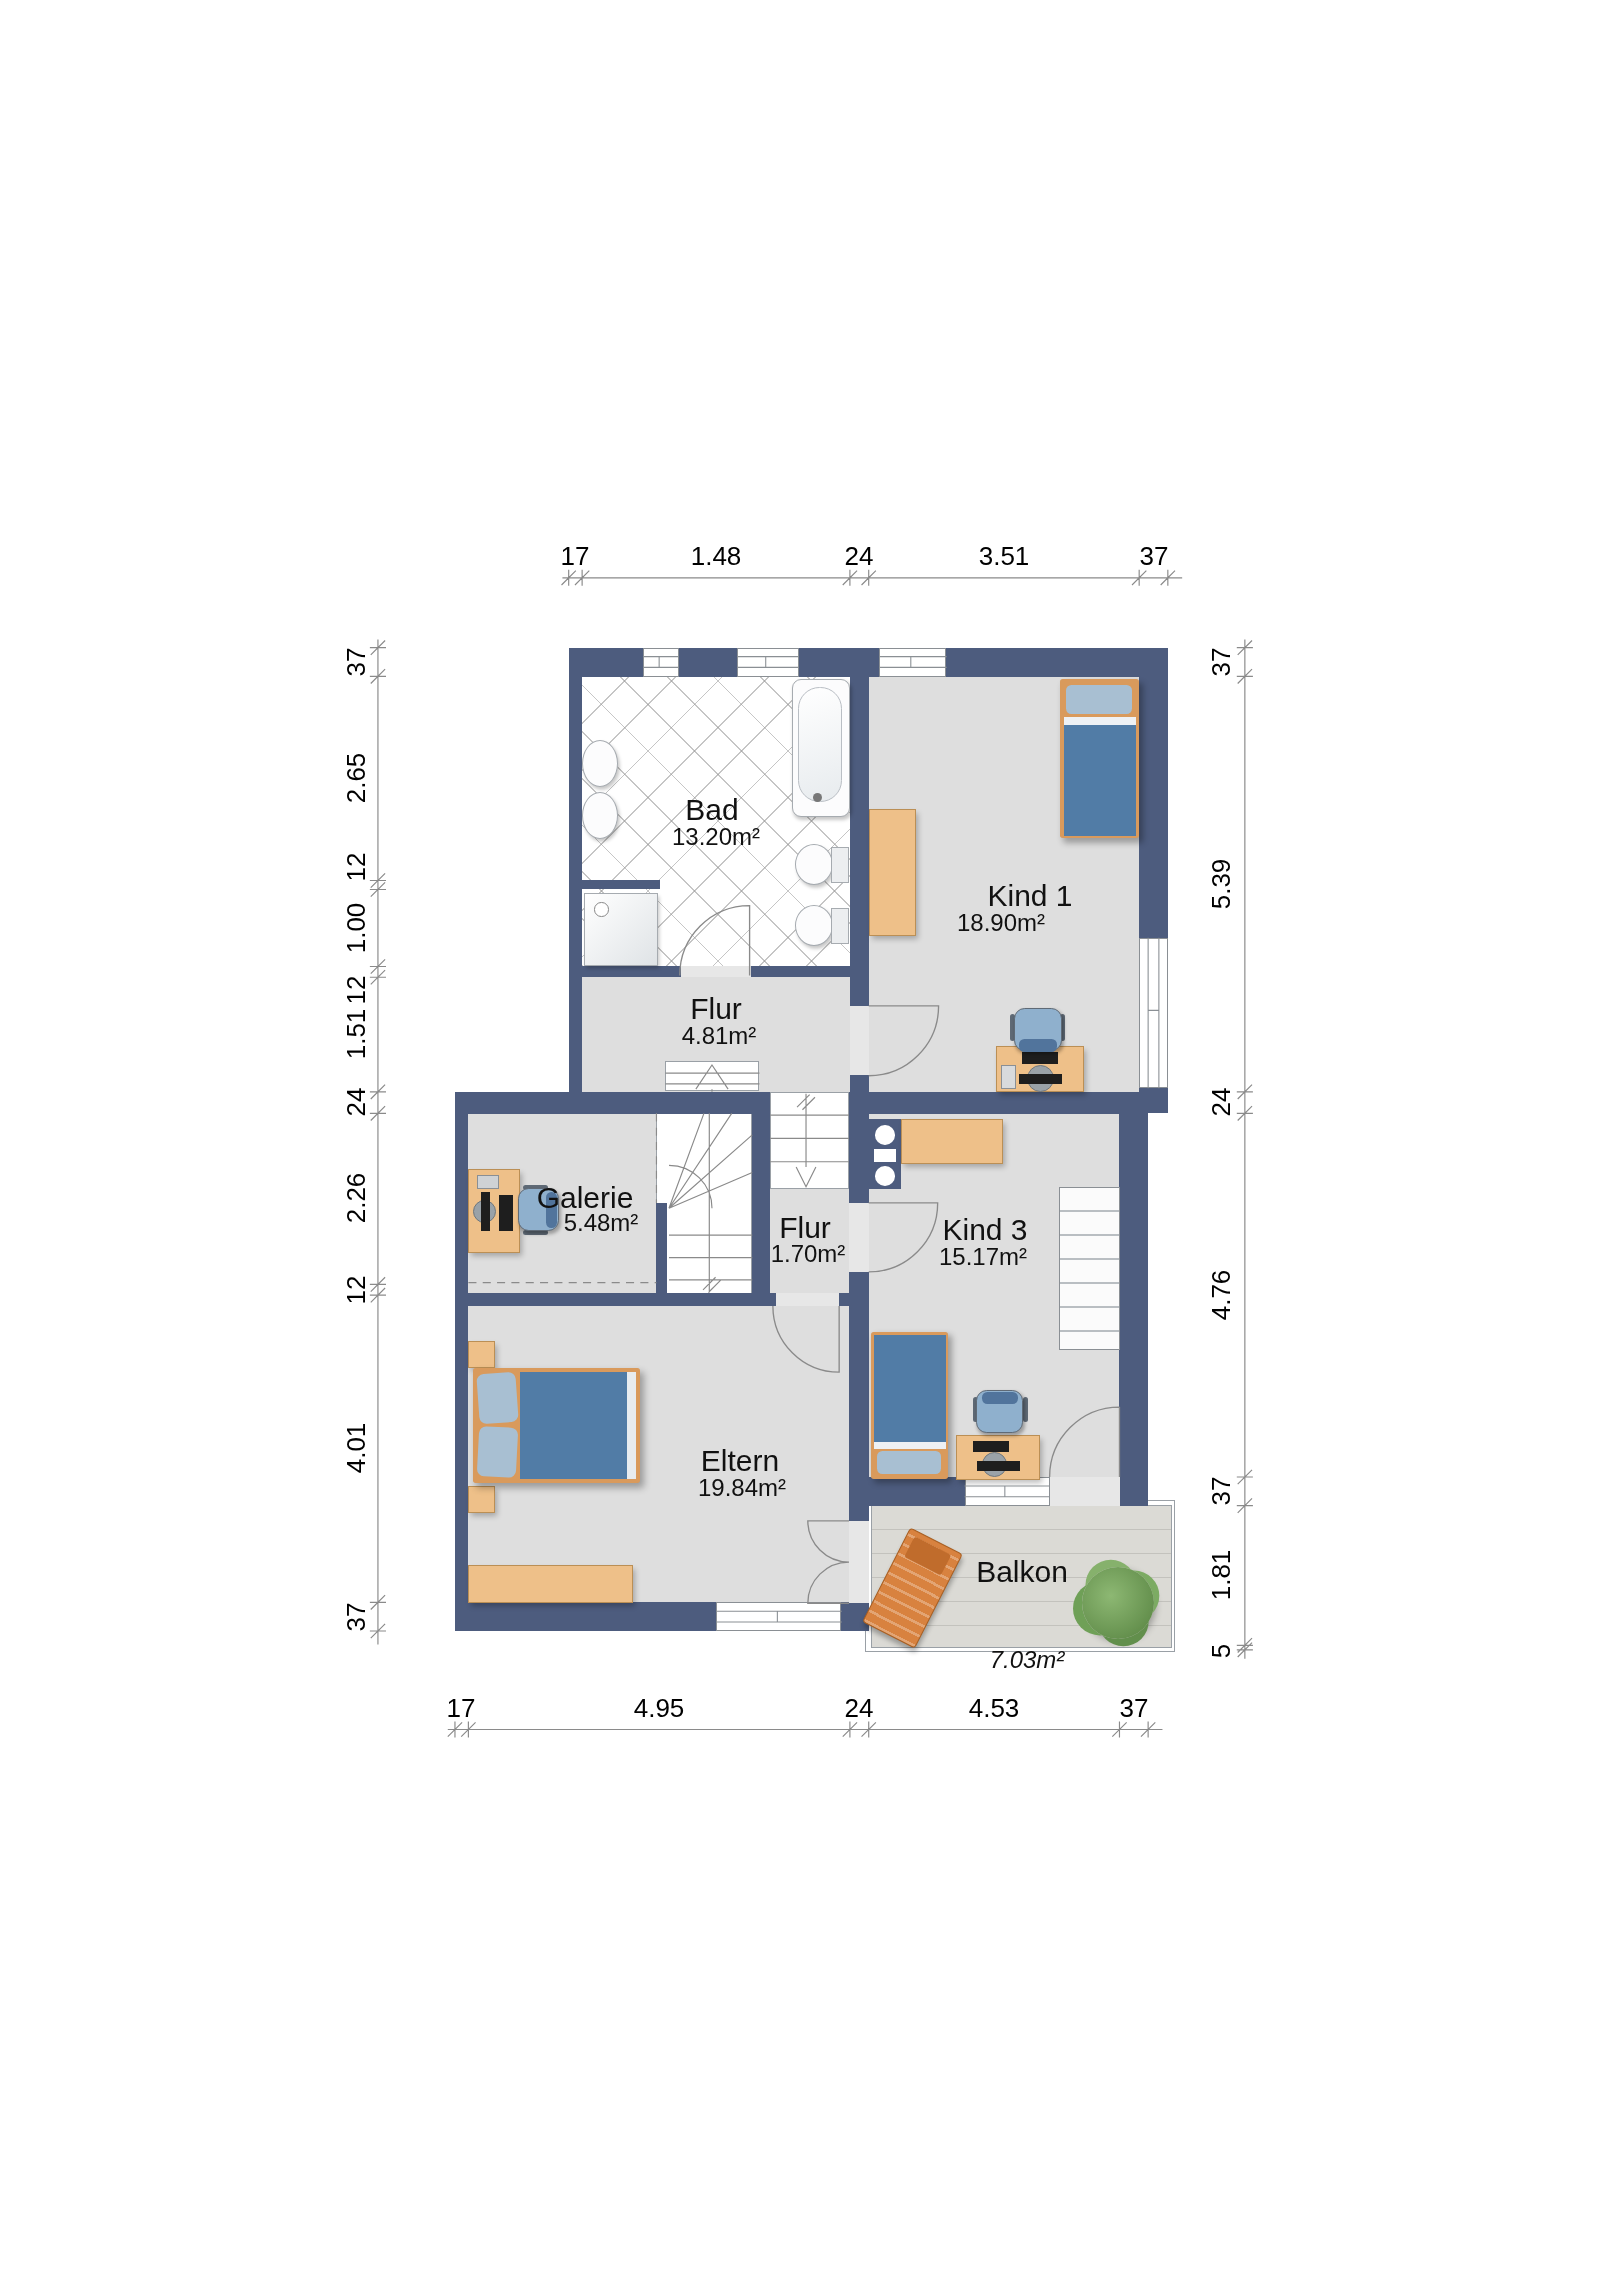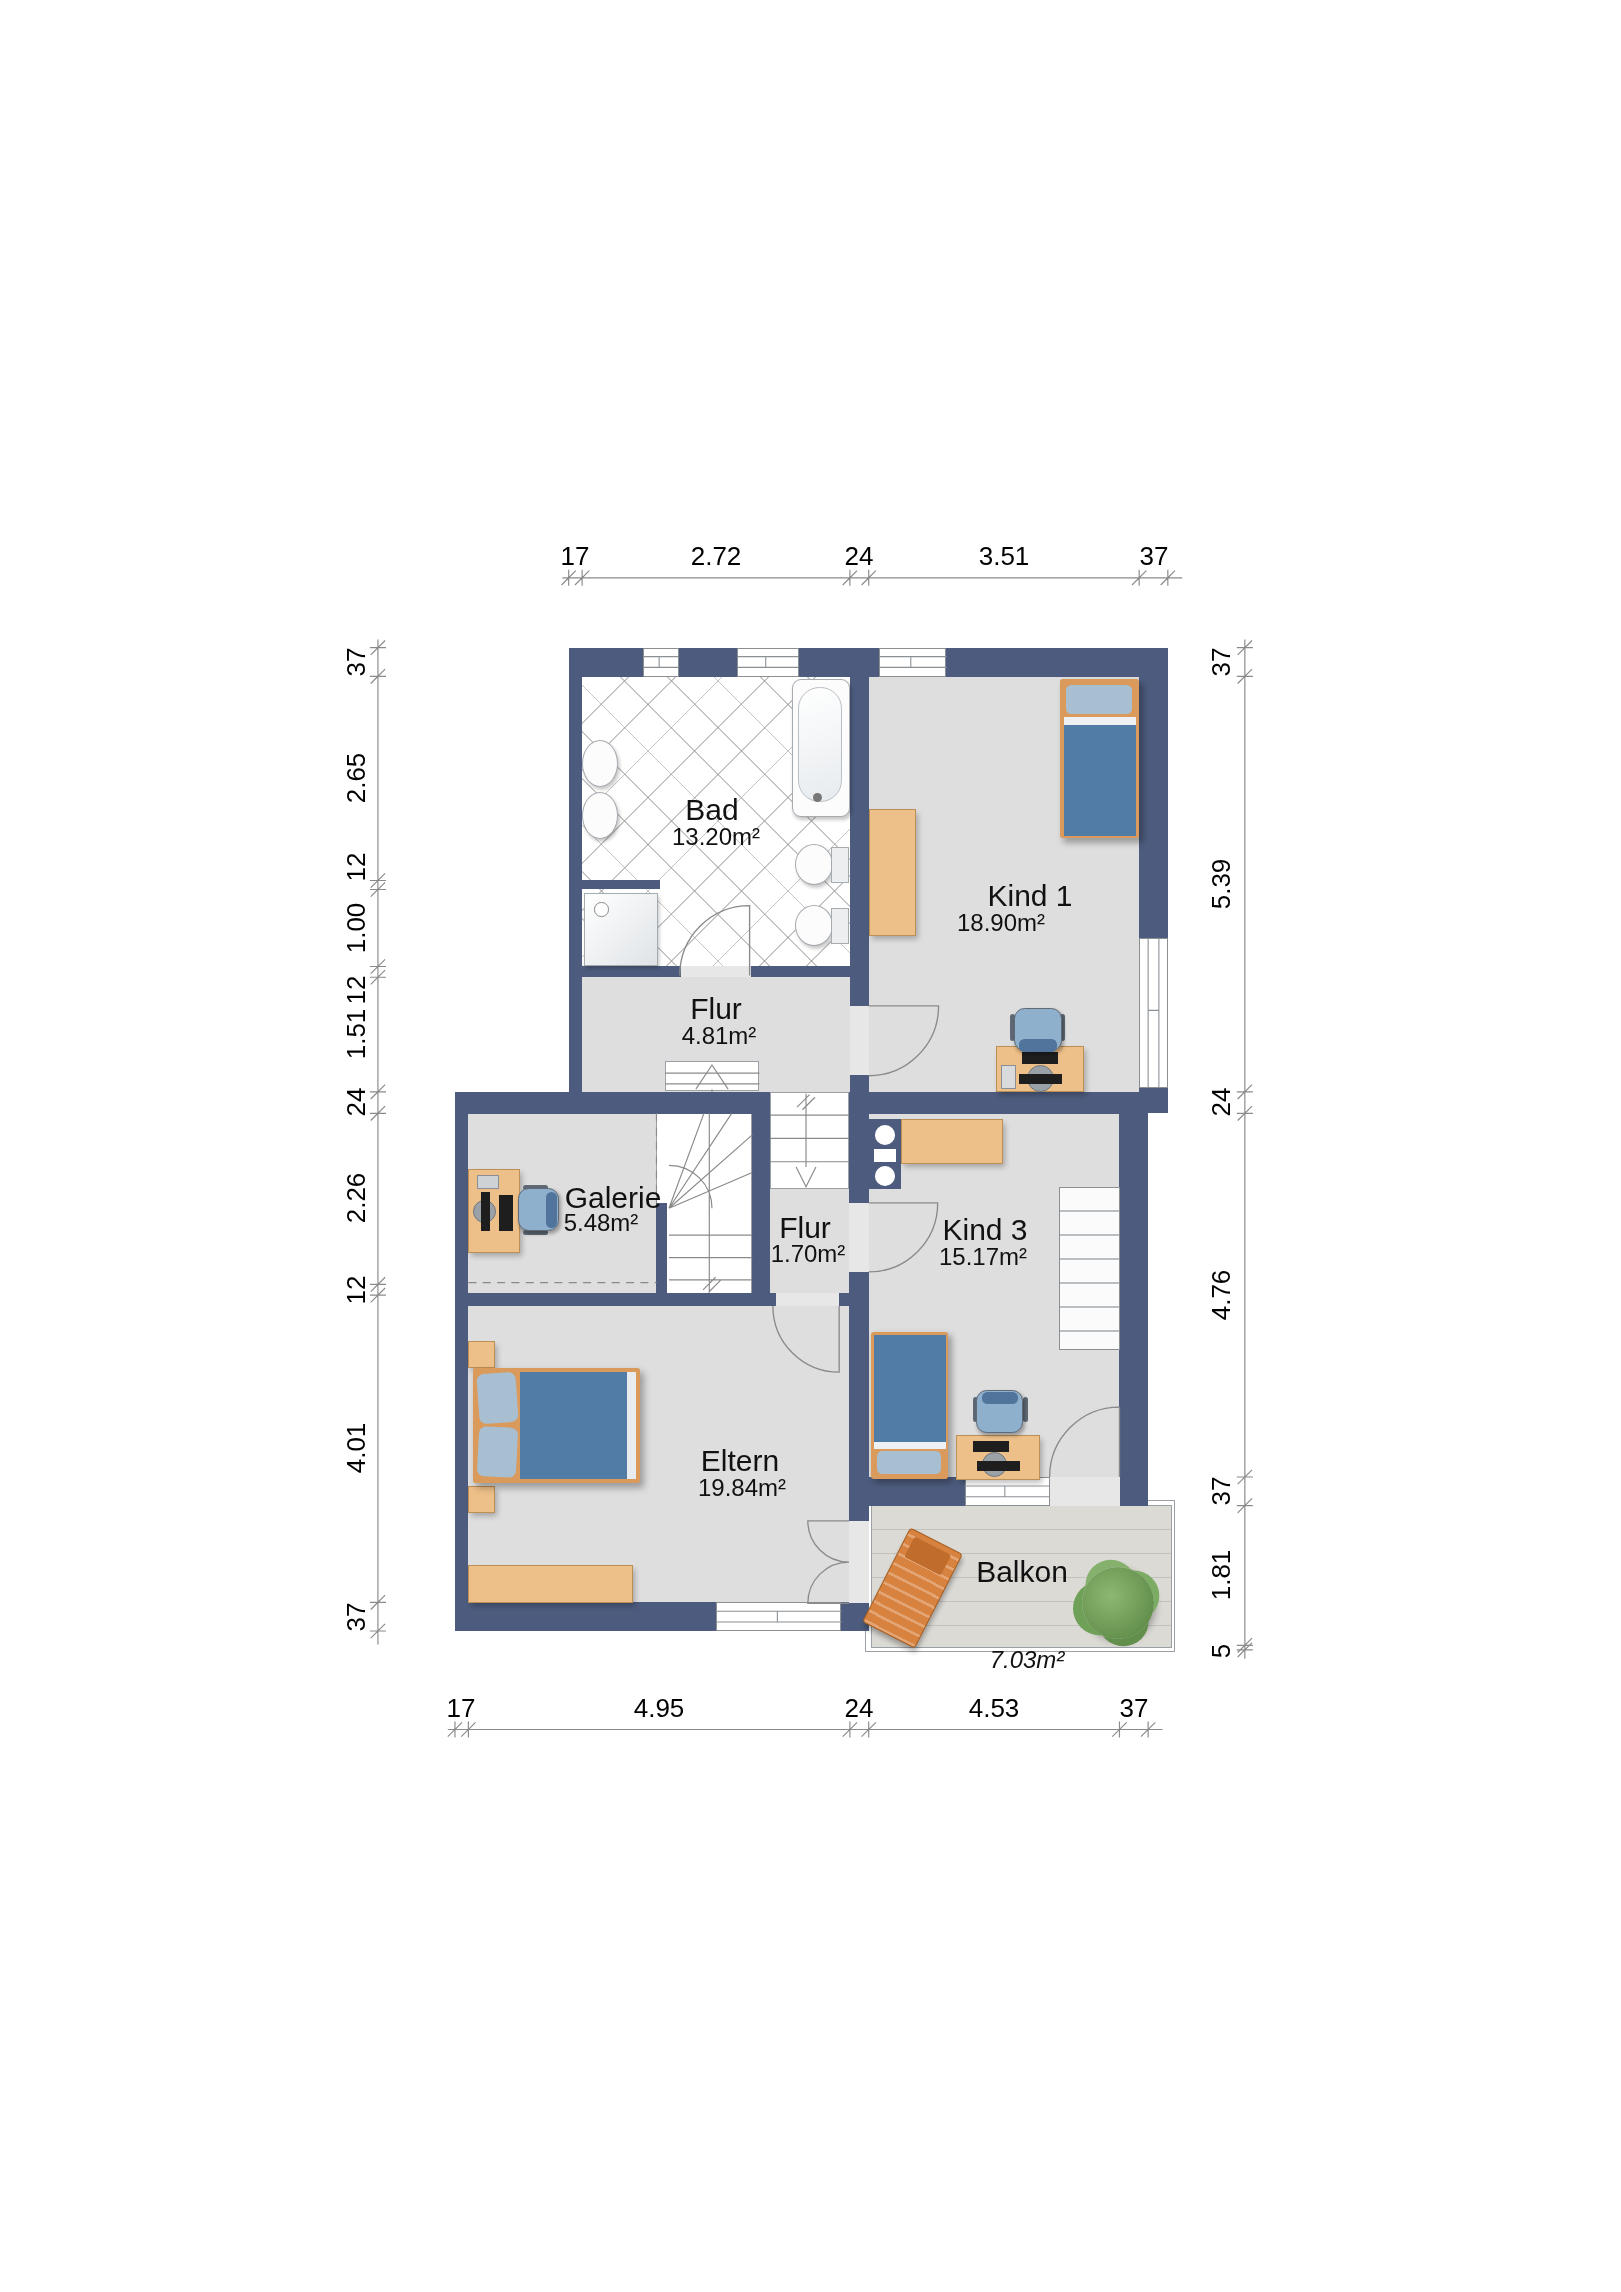--- a/index.html
+++ b/index.html
@@ -195,33 +195,33 @@
       <path d="M718,733 H758 M718,745 H758 M736,733 V745 M823,733 H892 M823,745 H892 M855,733 V745 M982,733 H1057 M982,745 H1057 M1017,733 V745 M1282,1047 V1215 M1294,1047 V1215 M1282,1128 H1294 M800,1799 H940 M800,1811 H940 M868,1799 V1811 M1077,1659 H1172 M1077,1671 H1172 M1122,1659 V1671"></path>
     </g>
   </svg>
 
   <div class="room-name" style="left:712px;top:810px;">Bad</div>
   <div class="room-area" style="left:716px;top:837px;">13.20m²</div>
   <div class="room-name" style="left:1030px;top:896px;">Kind 1</div>
   <div class="room-area" style="left:1001px;top:923px;">18.90m²</div>
   <div class="room-name" style="left:716px;top:1009px;">Flur</div>
   <div class="room-area" style="left:719px;top:1036px;">4.81m²</div>
-  <div class="room-name" style="left:613px;top:1198px;">Galerie</div>
+  <div class="room-name" style="left:585px;top:1198px;">Galerie</div>
   <div class="room-area" style="left:601px;top:1223px;">5.48m²</div>
   <div class="room-name" style="left:805px;top:1228px;">Flur</div>
   <div class="room-area" style="left:808px;top:1254px;">1.70m²</div>
   <div class="room-name" style="left:985px;top:1230px;">Kind 3</div>
   <div class="room-area" style="left:983px;top:1257px;text-align:center;">15.17m²</div>
   <div class="room-name" style="left:740px;top:1461px;">Eltern</div>
   <div class="room-area" style="left:742px;top:1488px;">19.84m²</div>
   <div class="room-name" style="left:1022px;top:1572px;">Balkon</div>
   <div class="room-area" style="left:1027px;top:1660px;font-style:italic;">7.03m²</div>
 
   <div class="dim" style="left:575px;top:556px;">17</div>
-  <div class="dim" style="left:716px;top:556px;">2.72</div>
+  <div class="dim" style="left:716px;top:556px;">1.48</div>
   <div class="dim" style="left:859px;top:556px;">24</div>
   <div class="dim" style="left:1004px;top:556px;">3.51</div>
   <div class="dim" style="left:1154px;top:556px;">37</div>
 
   <div class="dim" style="left:461px;top:1708px;">17</div>
   <div class="dim" style="left:659px;top:1708px;">4.95</div>
   <div class="dim" style="left:859px;top:1708px;">24</div>
   <div class="dim" style="left:994px;top:1708px;">4.53</div>
   <div class="dim" style="left:1134px;top:1708px;">37</div>
 

